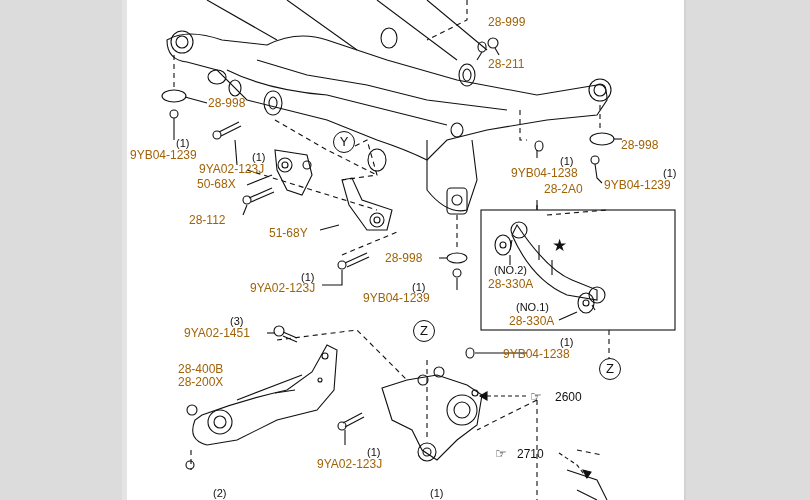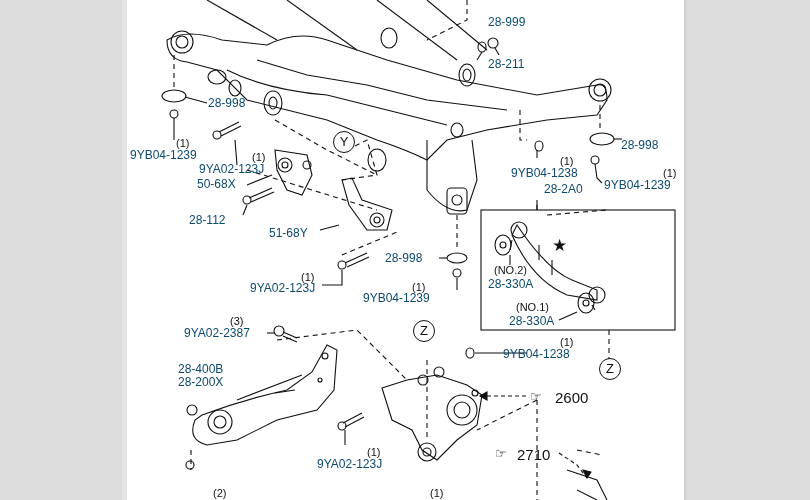--- a/index.html
+++ b/index.html
@@ -1,23 +1,23 @@
 <!DOCTYPE html>
 <html><head>
 <meta charset="utf-8">
 <style>
   html,body{margin:0;padding:0;}
   body{width:810px;height:500px;background:#dcdcdc;position:relative;overflow:hidden;font-family:"Liberation Sans",sans-serif;}
   .gutter-left{position:absolute;left:0;top:0;width:122px;height:500px;background:#dcdcdc;border-right:5px solid #e4e4e4;}
   .gutter-right{position:absolute;left:684px;top:0;width:126px;height:500px;background:#dcdcdc;border-left:2px solid #d2d2d2;}
   .page{position:absolute;left:127px;top:0;width:557px;height:500px;background:#fff;overflow:hidden;}
   .page svg{position:absolute;left:0;top:0;}
-  .lbl{position:absolute;font-size:12px;color:#0c4a6e;white-space:nowrap;line-height:12px;}
+  .lbl{position:absolute;font-size:12px;color:#a16207;white-space:nowrap;line-height:12px;}
   .qty{position:absolute;font-size:11px;color:#111;line-height:11px;}
-  .big{position:absolute;font-size:15px;color:#111;line-height:15px;}
+  .big{position:absolute;font-size:12px;color:#111;line-height:15px;}
   .circ{position:absolute;width:20px;height:20px;border:1.4px solid #111;border-radius:50%;font-size:13px;text-align:center;line-height:20px;color:#111;background:#fff;}
   .star{position:absolute;font-size:17px;line-height:17px;color:#111;}
 </style>
 </head>
 <body>
 
 <div class="gutter-left"></div>
 <div class="gutter-right"></div>
 
 <div class="page">
@@ -193,21 +193,21 @@
   <div class="lbl" style="left:384px;top:167px">9YB04-1238</div>
   <div class="lbl" style="left:494px;top:139px">28-998</div>
   <div class="qty" style="left:536px;top:168px">(1)</div>
   <div class="lbl" style="left:477px;top:179px">9YB04-1239</div>
   <div class="lbl" style="left:417px;top:183px">28-2A0</div>
   <div class="qty" style="left:367px;top:265px">(NO.2)</div>
   <div class="lbl" style="left:361px;top:278px">28-330A</div>
   <div class="qty" style="left:389px;top:302px">(NO.1)</div>
   <div class="lbl" style="left:382px;top:315px">28-330A</div>
   <div class="qty" style="left:103px;top:316px">(3)</div>
-  <div class="lbl" style="left:57px;top:327px">9YA02-2387</div>
+  <div class="lbl" style="left:57px;top:327px">9YA02-1451</div>
   <div class="lbl" style="left:51px;top:363px">28-400B</div>
   <div class="lbl" style="left:51px;top:376px">28-200X</div>
   <div class="qty" style="left:433px;top:337px">(1)</div>
   <div class="lbl" style="left:376px;top:348px">9YB04-1238</div>
   <div class="qty" style="left:240px;top:447px">(1)</div>
   <div class="lbl" style="left:190px;top:458px">9YA02-123J</div>
   <div class="qty" style="left:86px;top:488px">(2)</div>
   <div class="qty" style="left:303px;top:488px">(1)</div>
 
   <div class="circ" style="left:206px;top:131px">Y</div>

